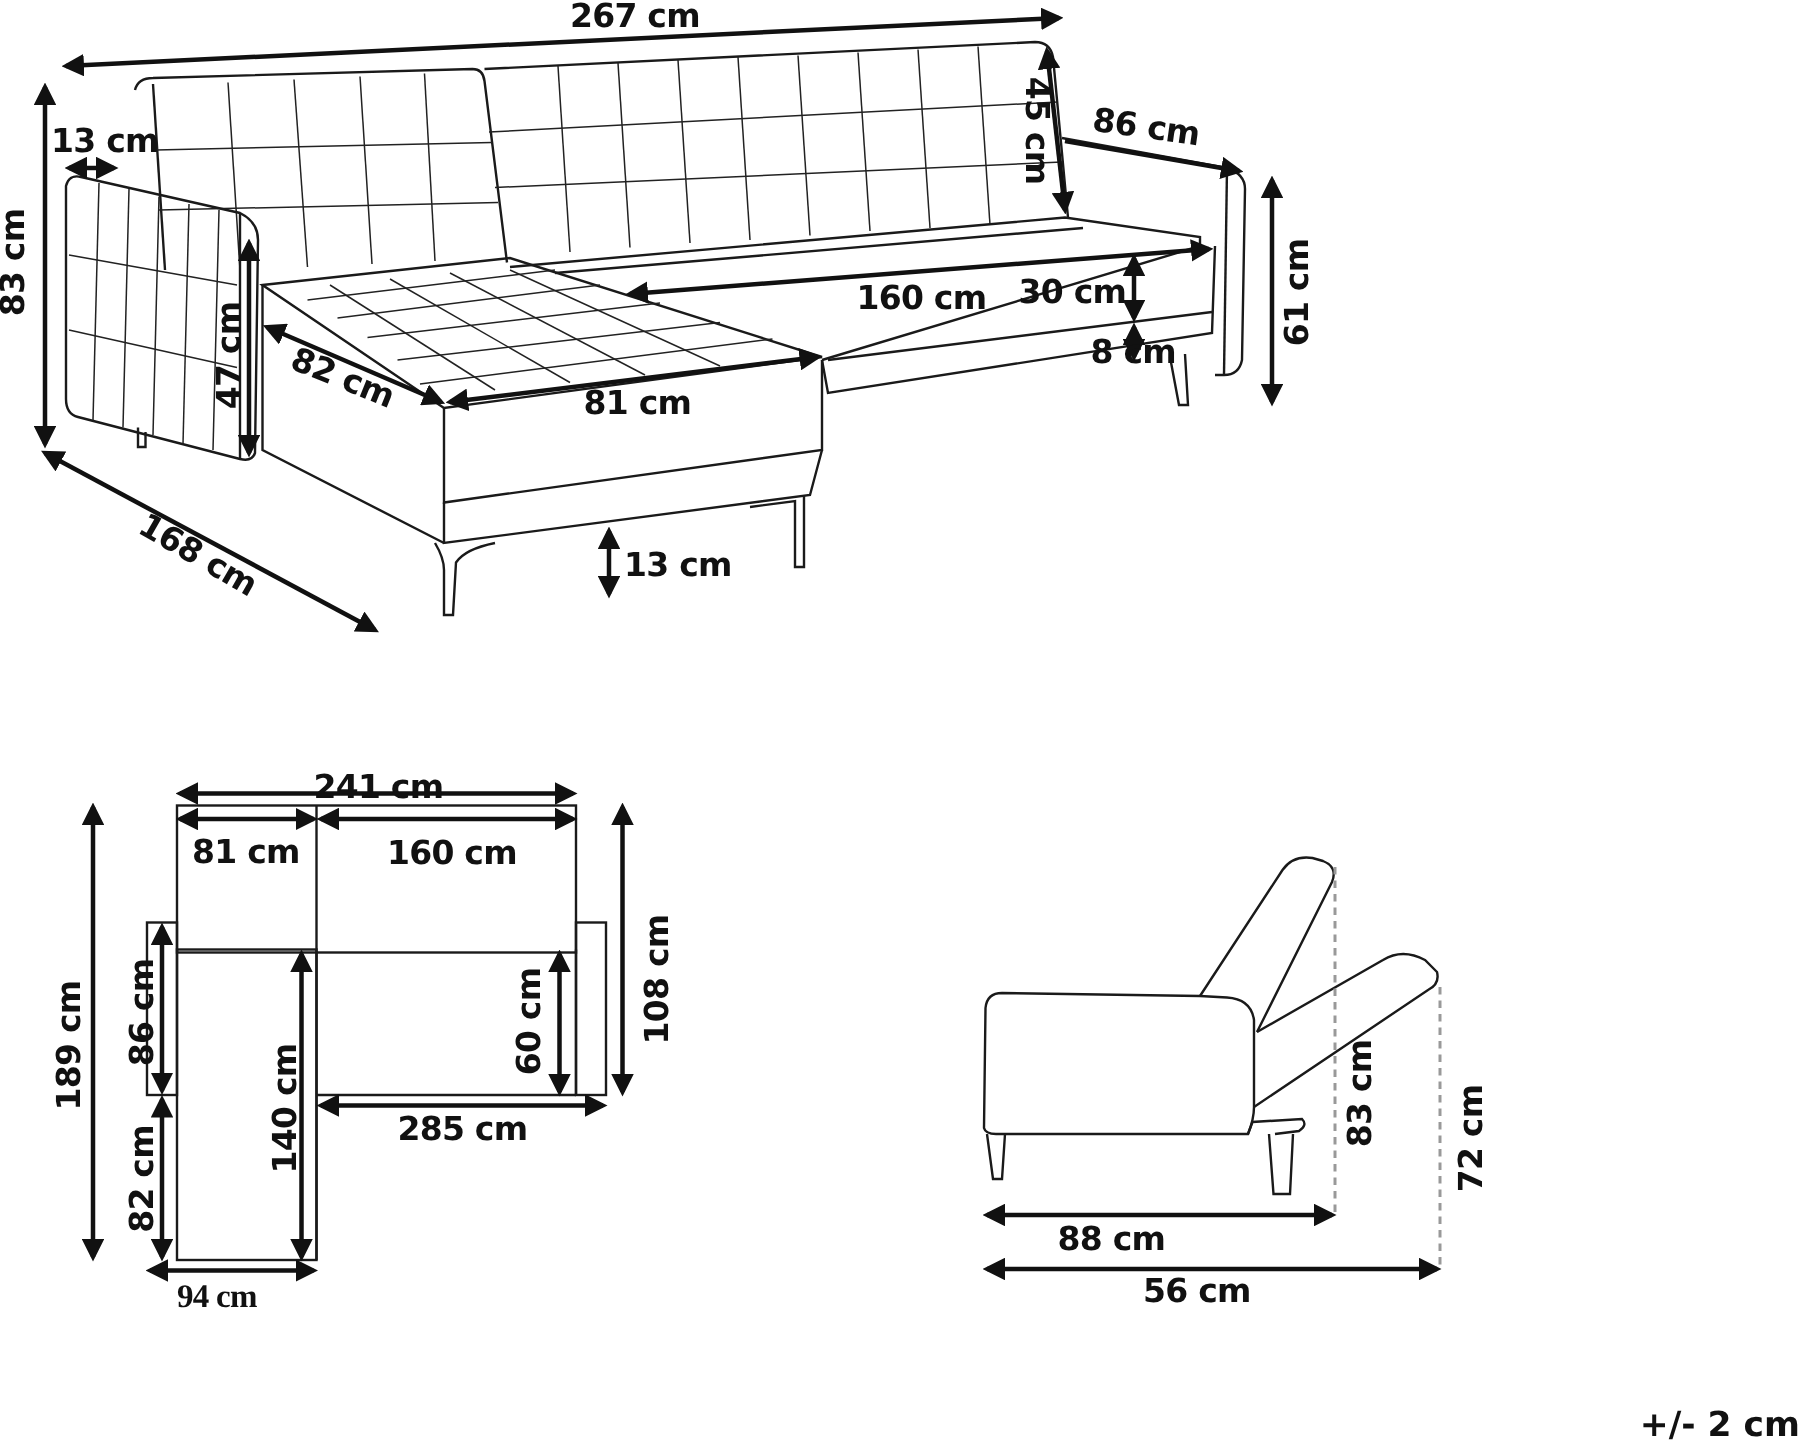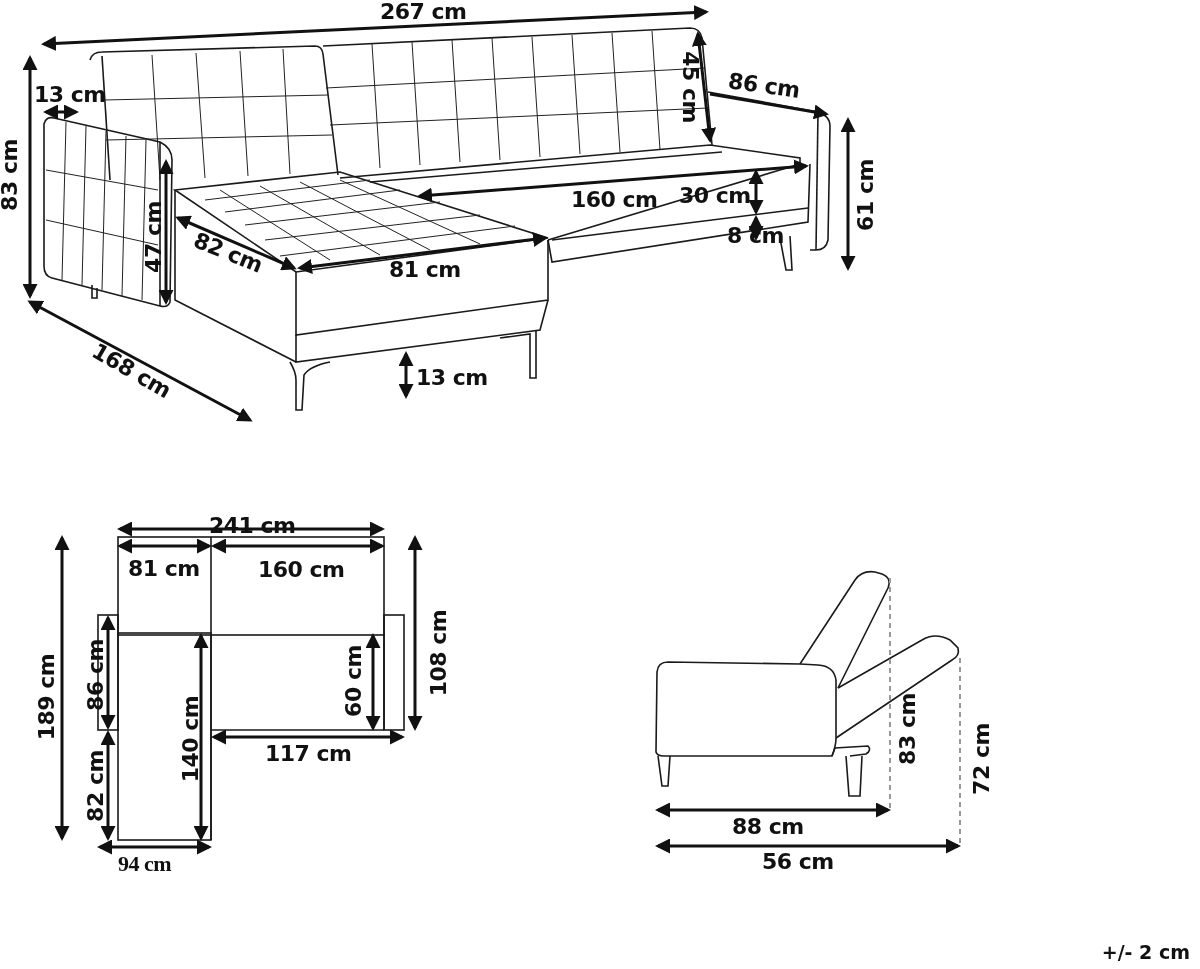--- a/index.html
+++ b/index.html
@@ -3,21 +3,21 @@
 <meta charset="utf-8">
 <style>
   html, body { margin: 0; padding: 0; background: #ffffff; }
   body { width: 1200px; height: 969px; position: relative; overflow: hidden;
          font-family: "DejaVu Sans", "Liberation Sans", sans-serif; color: #111; }
   svg { position: absolute; left: 0; top: 0; }
   .lbl { position: absolute; font-weight: bold; font-size: 22px; line-height: 1; white-space: nowrap;
          color: #111; font-family: "DejaVu Sans", sans-serif; letter-spacing: -0.5px; }
   .rot-ccw { transform-origin: center center; transform: rotate(-90deg); }
   .rot-cw { transform-origin: center center; transform: rotate(90deg); }
-  .tol { position: absolute; right: 10px; bottom: 6px; font-weight: bold; font-size: 19px; }
+  .tol { position: absolute; right: 0; bottom: 6px; font-weight: bold; font-size: 23px; }
   .ln { stroke: #1a1a1a; stroke-width: 1.6; fill: none; }
   .thin { stroke: #222; stroke-width: 1; fill: none; }
   .dim { stroke: #111; stroke-width: 3; fill: none; }
   .dash { stroke: #999; stroke-width: 2; stroke-dasharray: 5 4; fill: none; }
 </style>
 </head>
 <body>
 
 <svg width="1200" height="969" viewBox="0 0 1200 969">
   <defs>
@@ -164,21 +164,21 @@
 
 <div class="lbl" style="left:209px;top:503px;margin-top:12px;">241 cm</div>
 <div class="lbl" style="left:128px;top:558px;">81 cm</div>
 <div class="lbl" style="left:258px;top:559px;">160 cm</div>
 <div class="lbl rot-ccw" style="left:4px;top:686px;">189 cm</div>
 <div class="lbl rot-ccw" style="left:60px;top:664px;">86 cm</div>
 <div class="lbl rot-ccw" style="left:60px;top:775px;">82 cm</div>
 <div class="lbl rot-ccw" style="left:148px;top:728px;">140 cm</div>
 <div class="lbl rot-ccw" style="left:318px;top:670px;">60 cm</div>
 <div class="lbl rot-ccw" style="left:396px;top:642px;">108 cm</div>
-<div class="lbl" style="left:265px;top:743px;">117 cm</div>
+<div class="lbl" style="left:265px;top:743px;">285 cm</div>
 <div class="lbl" style="left:118px;top:853px;font-family:Liberation Serif, serif;">94 cm</div>
 
 <div class="lbl rot-ccw" style="left:872px;top:718px;">83 cm</div>
 <div class="lbl rot-ccw" style="left:946px;top:748px;">72 cm</div>
-<div class="lbl" style="left:732px;top:816px;">88 cm</div>
+<div class="lbl" style="left:705px;top:816px;">88 cm</div>
 <div class="lbl" style="left:762px;top:851px;">56 cm</div>
 
 <div class="tol">+/- 2 cm</div>
 
 </body></html>

